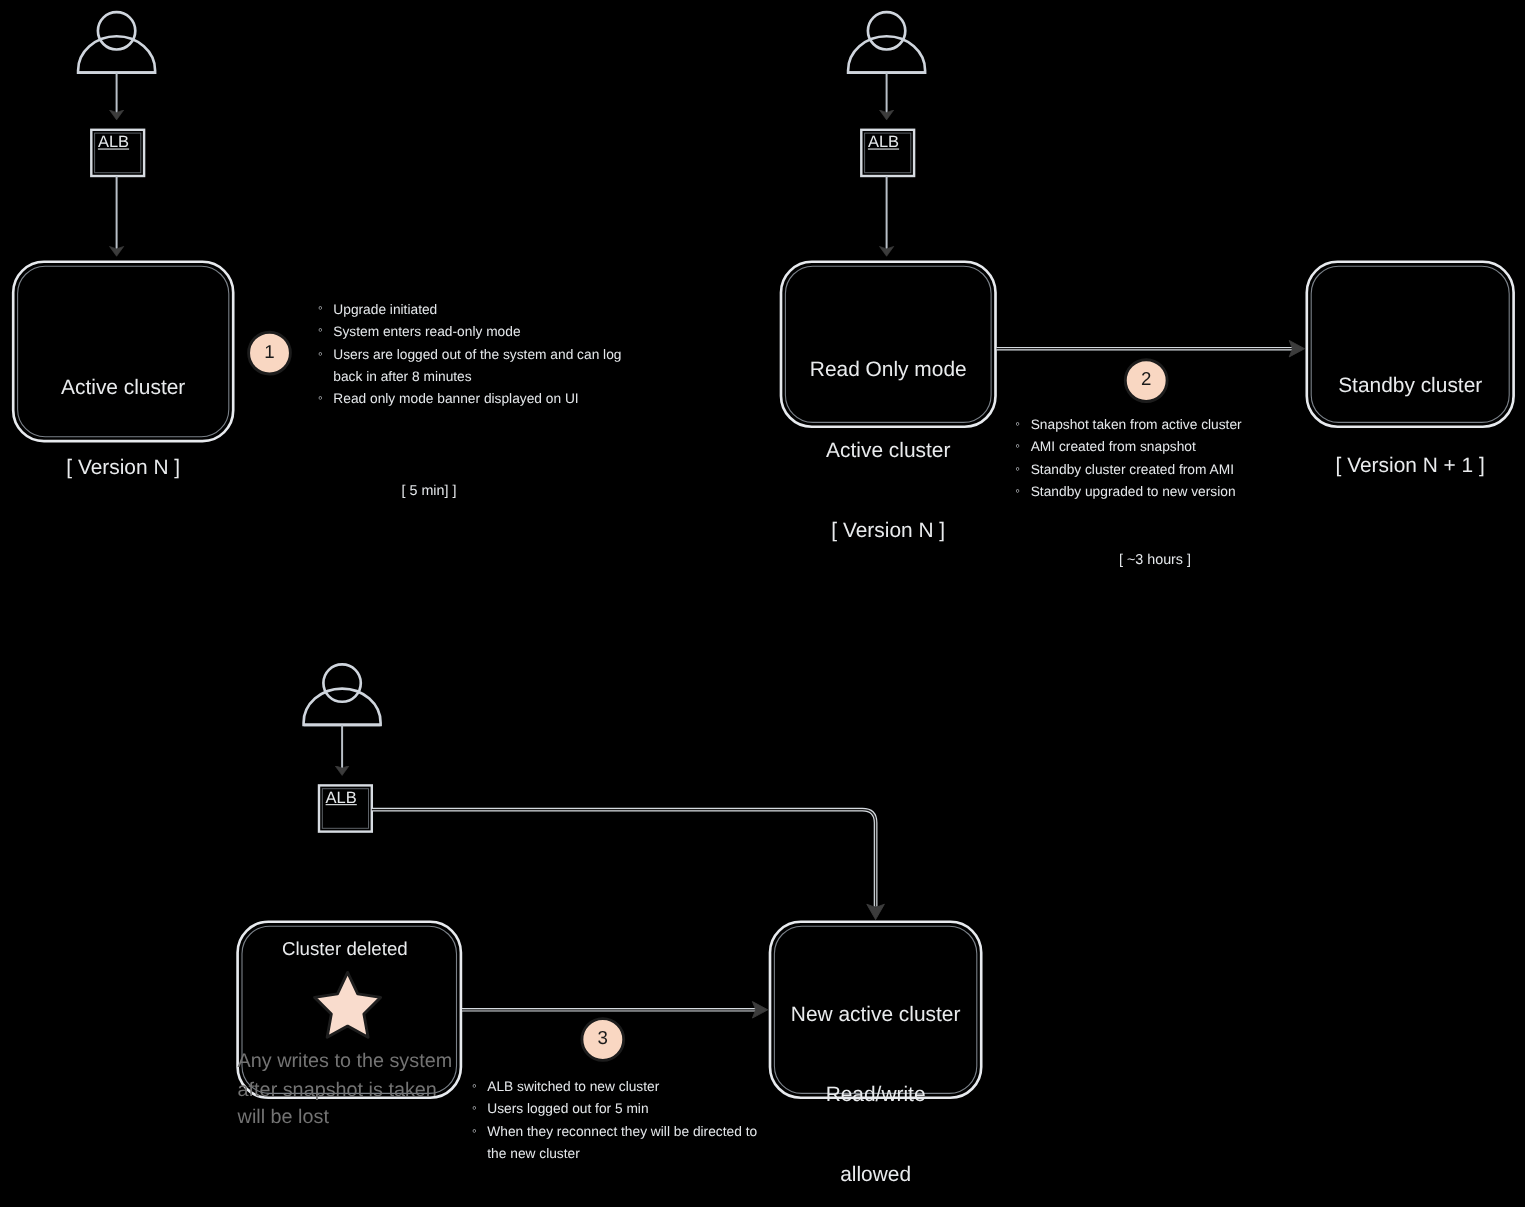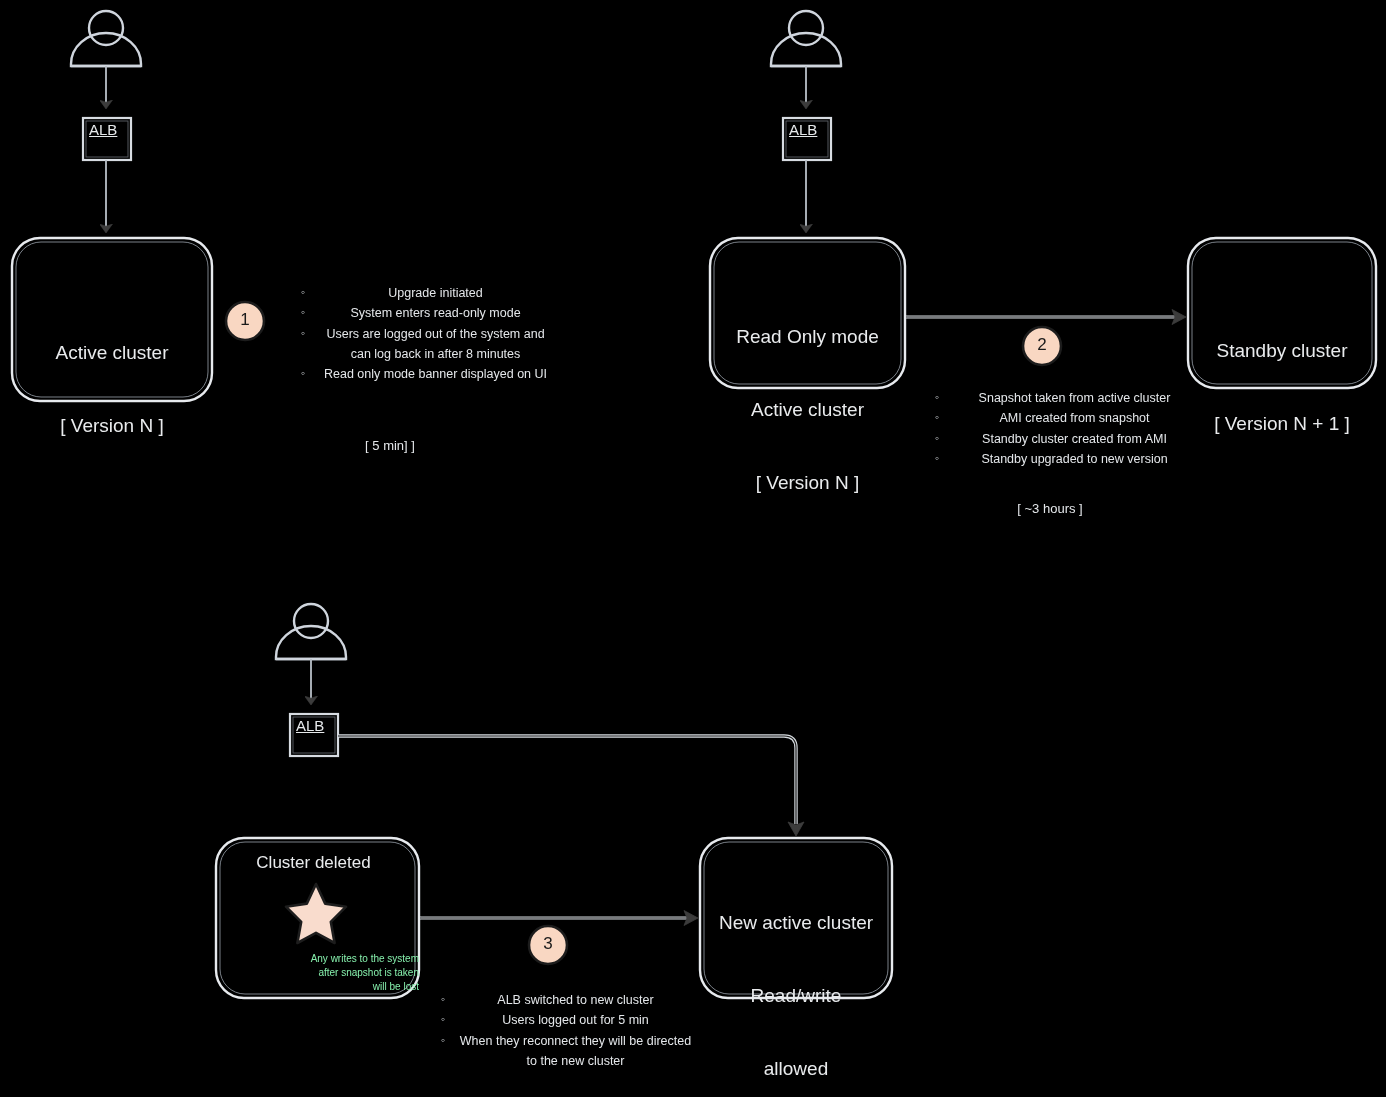--- a/index.html
+++ b/index.html
@@ -33,24 +33,23 @@
     text-align: center;
     color: #e9ebed;
   }
   .bullets {
     position: absolute;
     font-size: 12.5px;
     color: #e4e7ea;
     line-height: 1.62;
   }
   .bullets ul {
-    margin: 12px;
+    margin: 0;
     padding: 0 0 0 15px;
     list-style: none;
-    text-align: center;
   }
   .bullets li {
     position: relative;
     margin: 0 0 0 0;
     padding: 0;
   }
   .bullets li::before {
     content: "\25E6";
     position: absolute;
     left: -14px;
@@ -76,23 +75,23 @@
   .step-num {
     position: absolute;
     font-size: 17px;
     color: #1b1b1b;
     text-align: center;
     width: 40px;
     white-space: pre;
   }
   .inner-note {
     position: absolute;
-    font-size: 10px;
-    color: #86efac;
-    text-align: right;
+    font-size: 18px;
+    color: #737373;
+    text-align: left;
     line-height: 1.42;
     white-space: pre;
   }
 </style>
 </head>
 <body>
 
 <div id="canvas">
 
   <svg id="svg-layer" viewBox="0 0 1386 1097" xmlns="http://www.w3.org/2000/svg">

